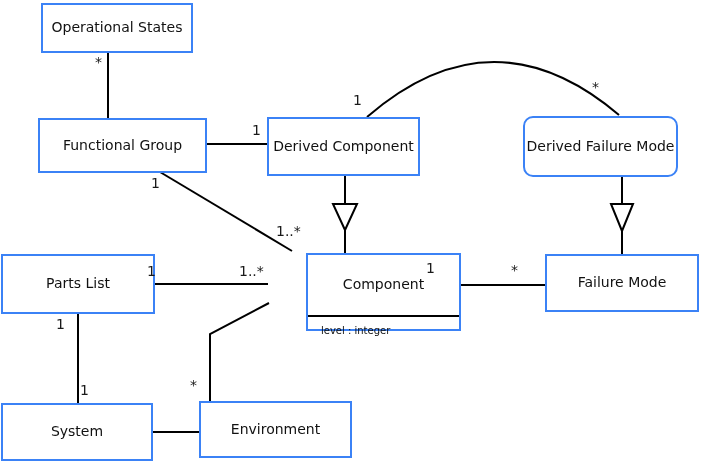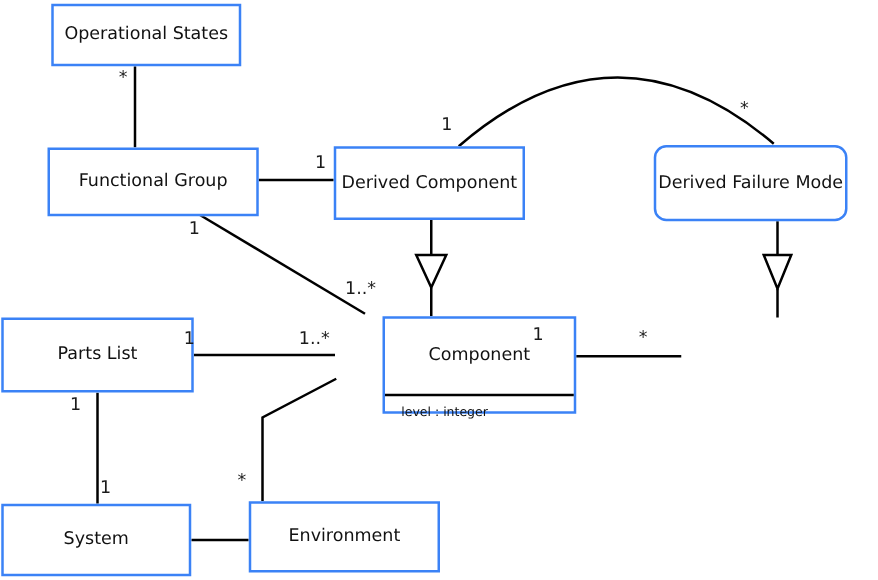--- a/index.html
+++ b/index.html
@@ -120,20 +120,23 @@
 
   <div class="node multi" style="left:260px; top:253px; width:155px; height:78px;margin-left:46px;">
     <div class="compartment name-compartment">
       <span>Component</span>
     </div>
     <div class="compartment attr-compartment">
       <span>level : integer</span>
     </div>
   </div>
 
+  <div class="node" style="left:545px; top:254px; width:154px; height:58px;">
+    <span>Failure Mode</span>
+  </div>
 
   <div class="node" style="left:1px; top:403px; width:152px; height:58px;">
     <span>System</span>
   </div>
 
   <div class="node" style="left:199px; top:401px; width:153px; height:57px;">
     <span>Environment</span>
   </div>
 
   <span class="mult" style="left:95px;  top:55px;">*</span>

